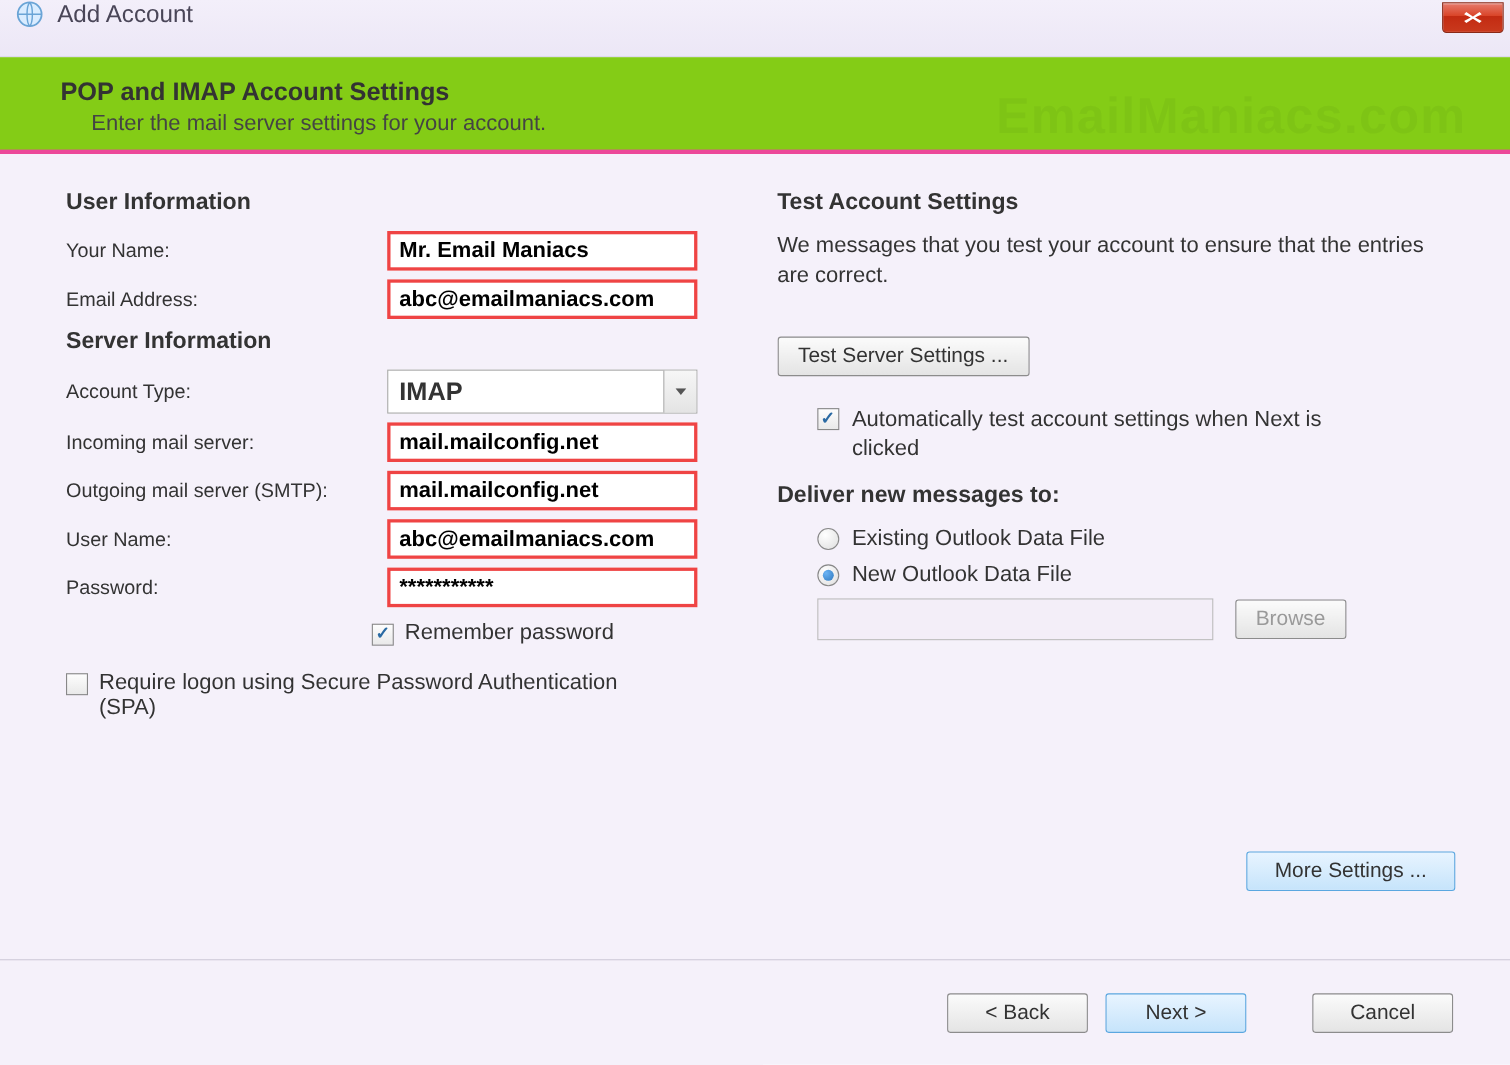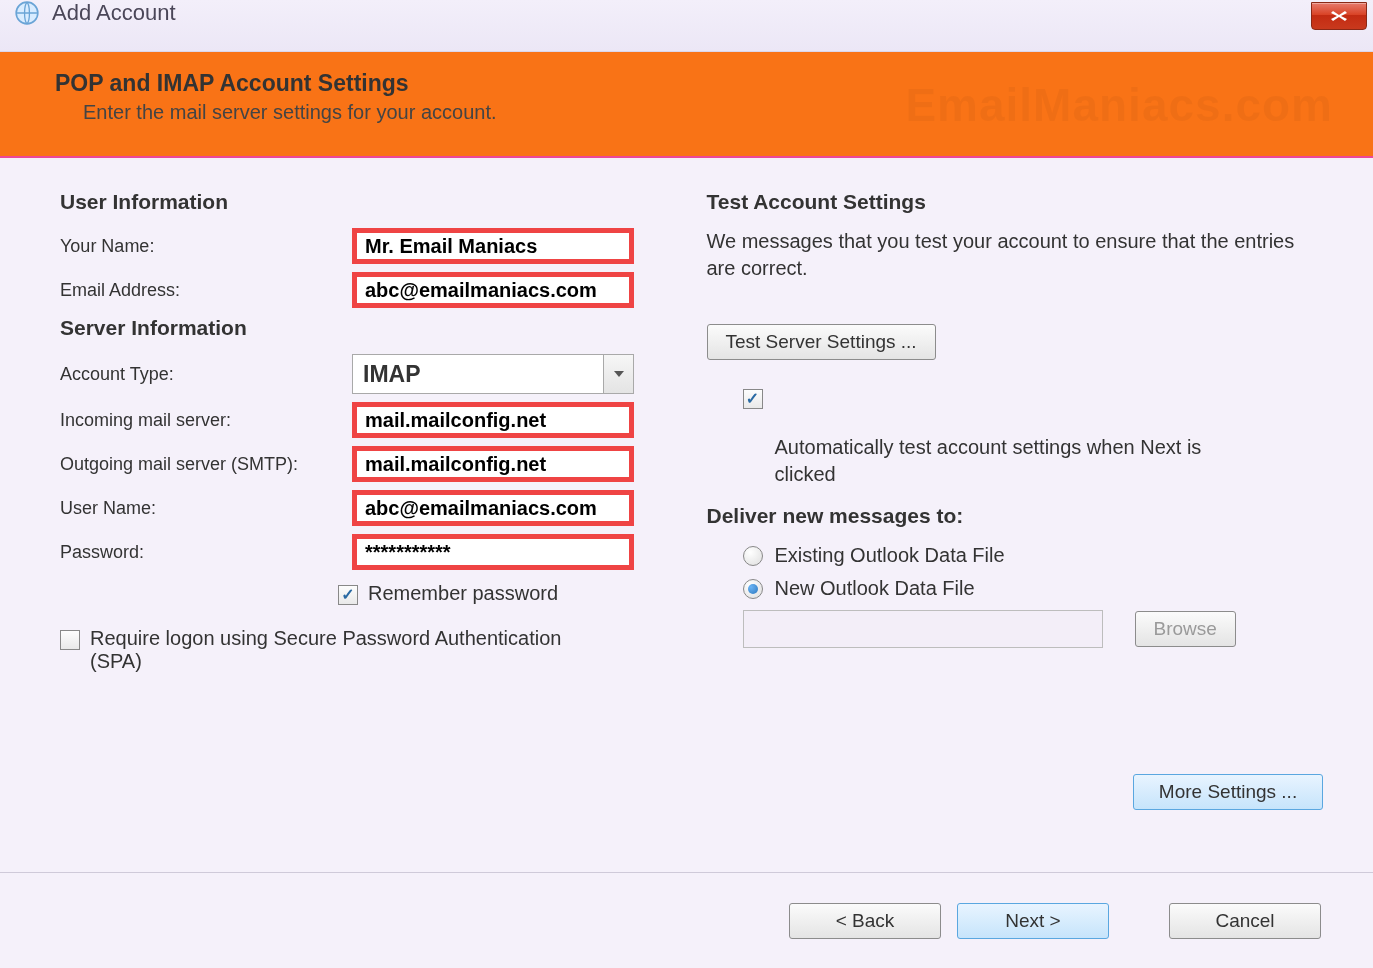--- a/index.html
+++ b/index.html
@@ -3,56 +3,56 @@
 <meta charset="utf-8">
 <style>
 * { box-sizing: border-box; margin: 0; padding: 0; }
 html, body { width: 1373px; height: 968px; font-family: "Segoe UI", Tahoma, sans-serif; font-size: 19px; color: #333; overflow: hidden; }
 .window { width: 1373px; height: 968px; background: #f5f1fa; position: relative; display: flex; flex-direction: column; }
 .titlebar { height: 52px; background: linear-gradient(to bottom, #f3effa, #ece7f6); display: flex; align-items: flex-start; padding: 0 14px; border-bottom: 1px solid #dcd6ea; position: relative; }
 .titlebar .globe { width: 26px; height: 26px; margin-right: 12px; }
 .titlebar .title { font-size: 22px; color: #4a4658; }
 .close-btn { position: absolute; right: 6px; top: 2px; width: 56px; height: 28px; background: linear-gradient(to bottom, #e67a6d 0%, #d94326 45%, #c32b12 46%, #c9391d 100%); border: 1px solid #8a2816; border-radius: 0 0 4px 4px; display: flex; align-items: center; justify-content: center; box-shadow: inset 0 1px 0 rgba(255,255,255,.35); }
 .close-btn svg { fill: #fff; }
-.header { background: #f97316; padding: 18px 40px 32px 55px; border-bottom: 2px solid #ec4899; position: relative; }
+.header { background: #84cc16; padding: 18px 40px 12px 55px; border-bottom: 4px solid #ec4899; position: relative; }
 .header h1 { font-size: 23px; font-weight: 700; color: #333; margin-bottom: 4px; }
 .header p { font-size: 20px; color: #444; padding-left: 28px; }
 .watermark { position: absolute; right: 40px; top: 26px; font-size: 46px; font-weight: 700; color: #000; opacity: 0.035; letter-spacing: 1px; }
 .content { flex: 1; display: flex; padding: 32px 50px 10px 60px; gap: 30px; }
 .col { flex: 1; }
 .col h2 { font-size: 21px; font-weight: 700; color: #333; margin-bottom: 14px; margin-top: 8px; }
 .col h2:first-child { margin-top: 0; }
 .form-row { display: flex; align-items: center; margin-bottom: 8px; }
 .form-row .lbl { width: 292px; font-size: 18px; color: #333; }
-.form-row input[type=text], .form-row input[type=password] { width: 282px; height: 36px; border: 5px solid #ef4444; padding: 0 8px; font-size: 20px; font-weight: 600; font-family: inherit; background: #fff; }
+.form-row input[type=text], .form-row input[type=password] { width: 282px; height: 36px; border: 3px solid #ef4444; padding: 0 8px; font-size: 20px; font-weight: 600; font-family: inherit; background: #fff; }
 .select { width: 282px; height: 40px; border: 1px solid #a9a9a9; background: #fff; display: flex; align-items: center; position: relative; }
 .select span { padding: 0 10px; font-size: 23px; font-weight: 700; flex: 1; }
 .select .arrow { width: 30px; height: 100%; border-left: 1px solid #a9a9a9; background: linear-gradient(to bottom,#f6f6f6,#e4e4e4); display:flex; align-items:center; justify-content:center; }
 .chk-row { display: flex; align-items: flex-start; gap: 10px; font-size: 20px; color: #333; margin-bottom: 10px; }
 .chk-row .box { width: 20px; height: 20px; border: 1px solid #888; background: linear-gradient(to bottom,#fdfdfd,#e9e9e9); display: inline-flex; align-items: center; justify-content: center; flex-shrink: 0; margin-top: 3px; }
 .chk-row .box.checked::after { content: "✓"; color: #2a6aa3; font-size: 16px; font-weight: 700; line-height: 1; }
 .remember { margin-left: 278px; margin-top: 12px; margin-bottom: 22px; }
 .col.right p { font-size: 20px; color: #333; line-height: 1.35; margin-bottom: 42px; }
 .std-btn { height: 36px; padding: 0 18px; border: 1px solid #8c8c8c; background: linear-gradient(to bottom,#fbfbfb,#e4e4e4); font-size: 19px; color: #333; font-family: inherit; cursor: pointer; border-radius: 3px; }
 .std-btn.disabled { color: #9a9a9a; cursor: default; }
 .std-btn.highlight { background: linear-gradient(to bottom,#e8f4ff,#c6e4fb); border-color: #5aa7e0; }
 .test-btn { margin-bottom: 26px; display: block; }
 .auto-row { display: flex; align-items: flex-start; gap: 12px; margin-left: 36px; margin-bottom: 16px; }
 .auto-row .box { width: 20px; height: 20px; border: 1px solid #888; background: linear-gradient(to bottom,#fdfdfd,#e9e9e9); display: inline-flex; align-items: center; justify-content: center; flex-shrink: 0; margin-top: 3px; }
 .auto-row .box.checked::after { content: "✓"; color: #2a6aa3; font-size: 16px; font-weight: 700; line-height: 1; }
-.auto-row span { font-size: 20px; line-height: 1.35; margin-top: 48px; }
+.auto-row span { font-size: 20px; line-height: 1.35; }
 .deliver-h { font-size: 21px; font-weight: 700; margin-bottom: 16px; }
 .radio-row { display: flex; align-items: center; gap: 12px; margin-left: 36px; margin-bottom: 10px; font-size: 20px; }
 .radio { width: 20px; height: 20px; border: 1px solid #888; border-radius: 50%; background: radial-gradient(circle at 35% 30%, #fff, #dedede); display:inline-flex; align-items:center; justify-content:center; flex-shrink:0; }
 .radio.checked::after { content: ""; width: 10px; height: 10px; border-radius: 50%; background: radial-gradient(circle at 30% 30%, #6ab4f5, #2f79bf); }
-.exist-row { display: flex; align-items: center; gap: 32px; margin-left: 36px; margin-top: 6px; }
+.exist-row { display: flex; align-items: center; gap: 20px; margin-left: 36px; margin-top: 6px; }
 .exist-row input { width: 360px; height: 38px; border: 1px solid #bdbdbd; background: #f3eef8; }
 .more-wrap { position: absolute; right: 50px; bottom: 158px; }
 .footer { border-top: 1px solid #cfcad9; height: 96px; display: flex; align-items: center; justify-content: flex-end; padding-right: 52px; gap: 16px; }
-.footer .std-btn { width: 152px; }
+.footer .std-btn { width: 128px; }
 .footer .gap { width: 28px; }
 </style>
 </head>
 <body>
 
 <div class="window">
 
   <div class="titlebar">
     <svg class="globe" viewBox="0 0 24 24">
         <circle cx="12" cy="12" r="10" fill="#d9ecff" stroke="#6aa4d6" stroke-width="1.5"></circle>

